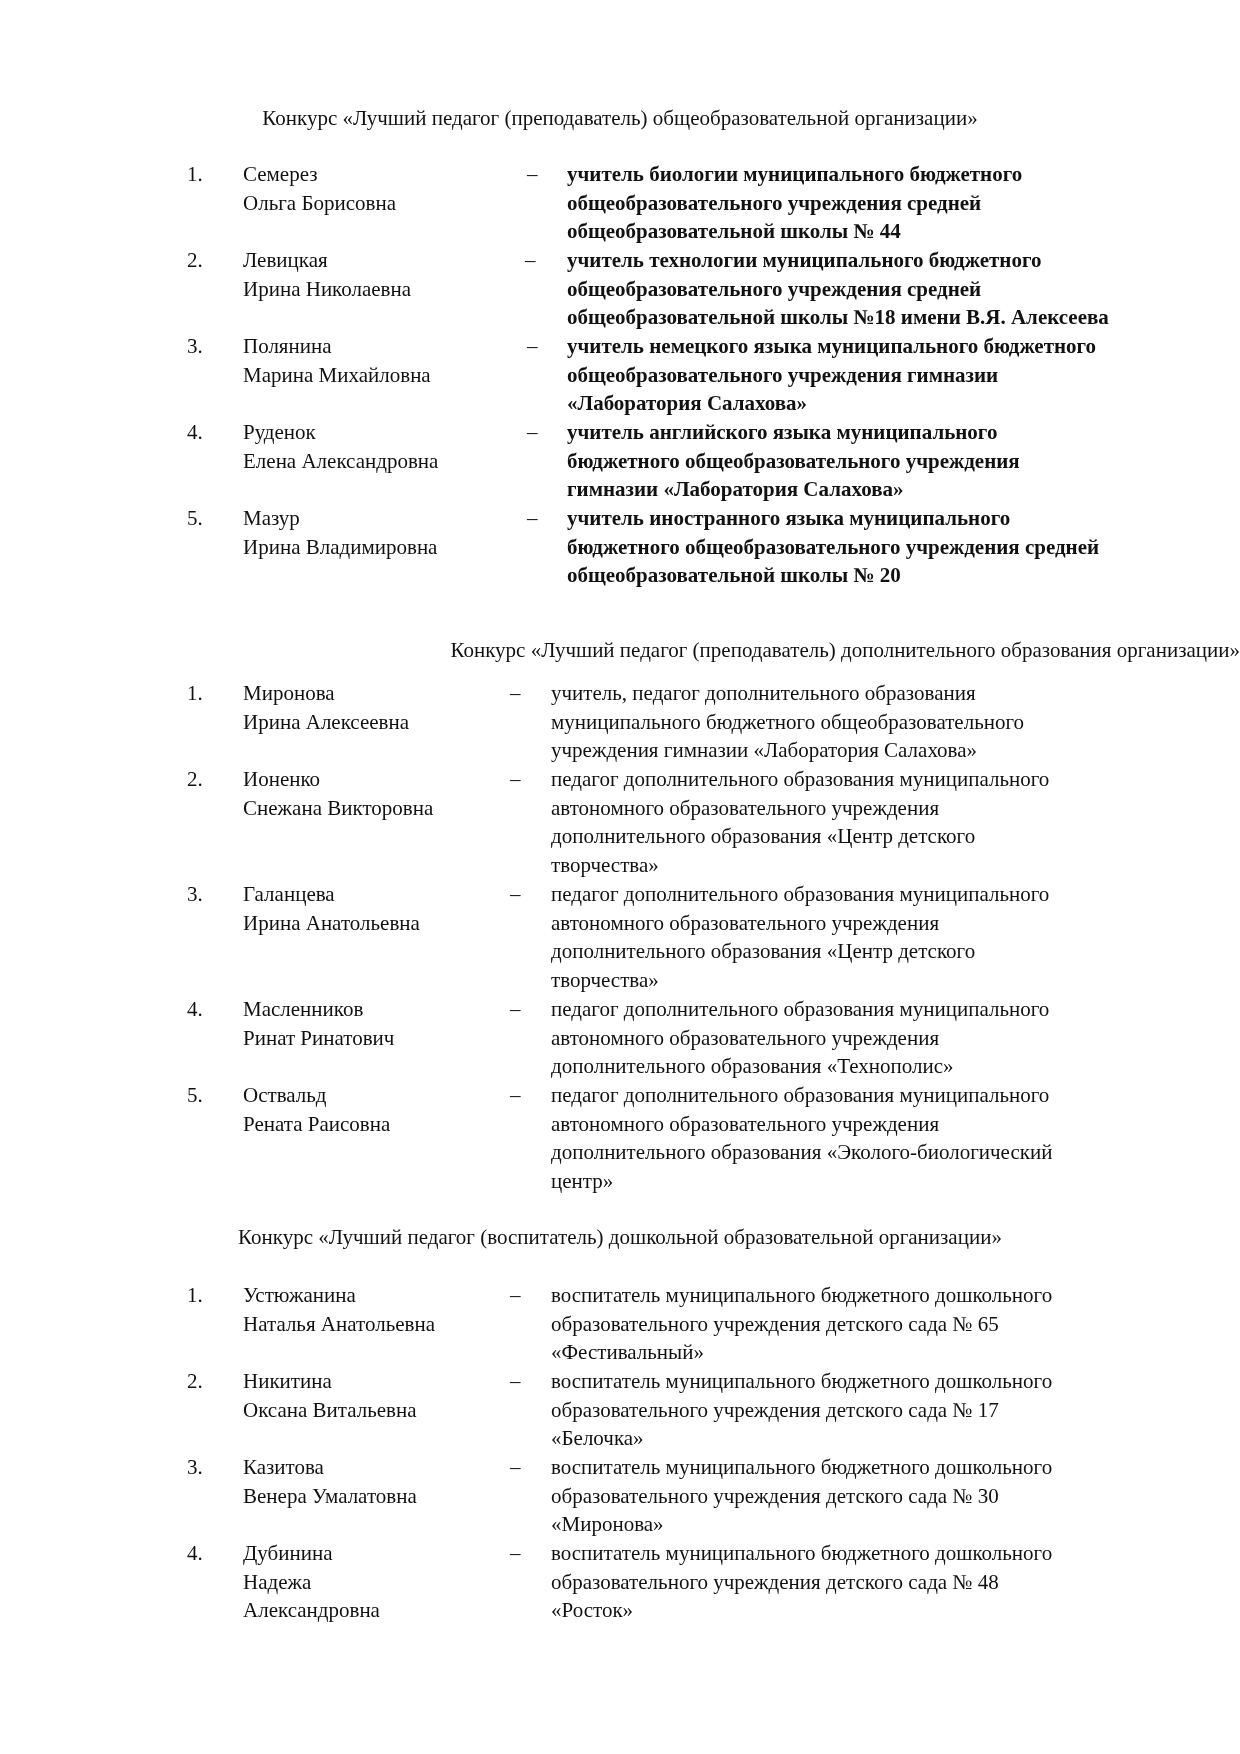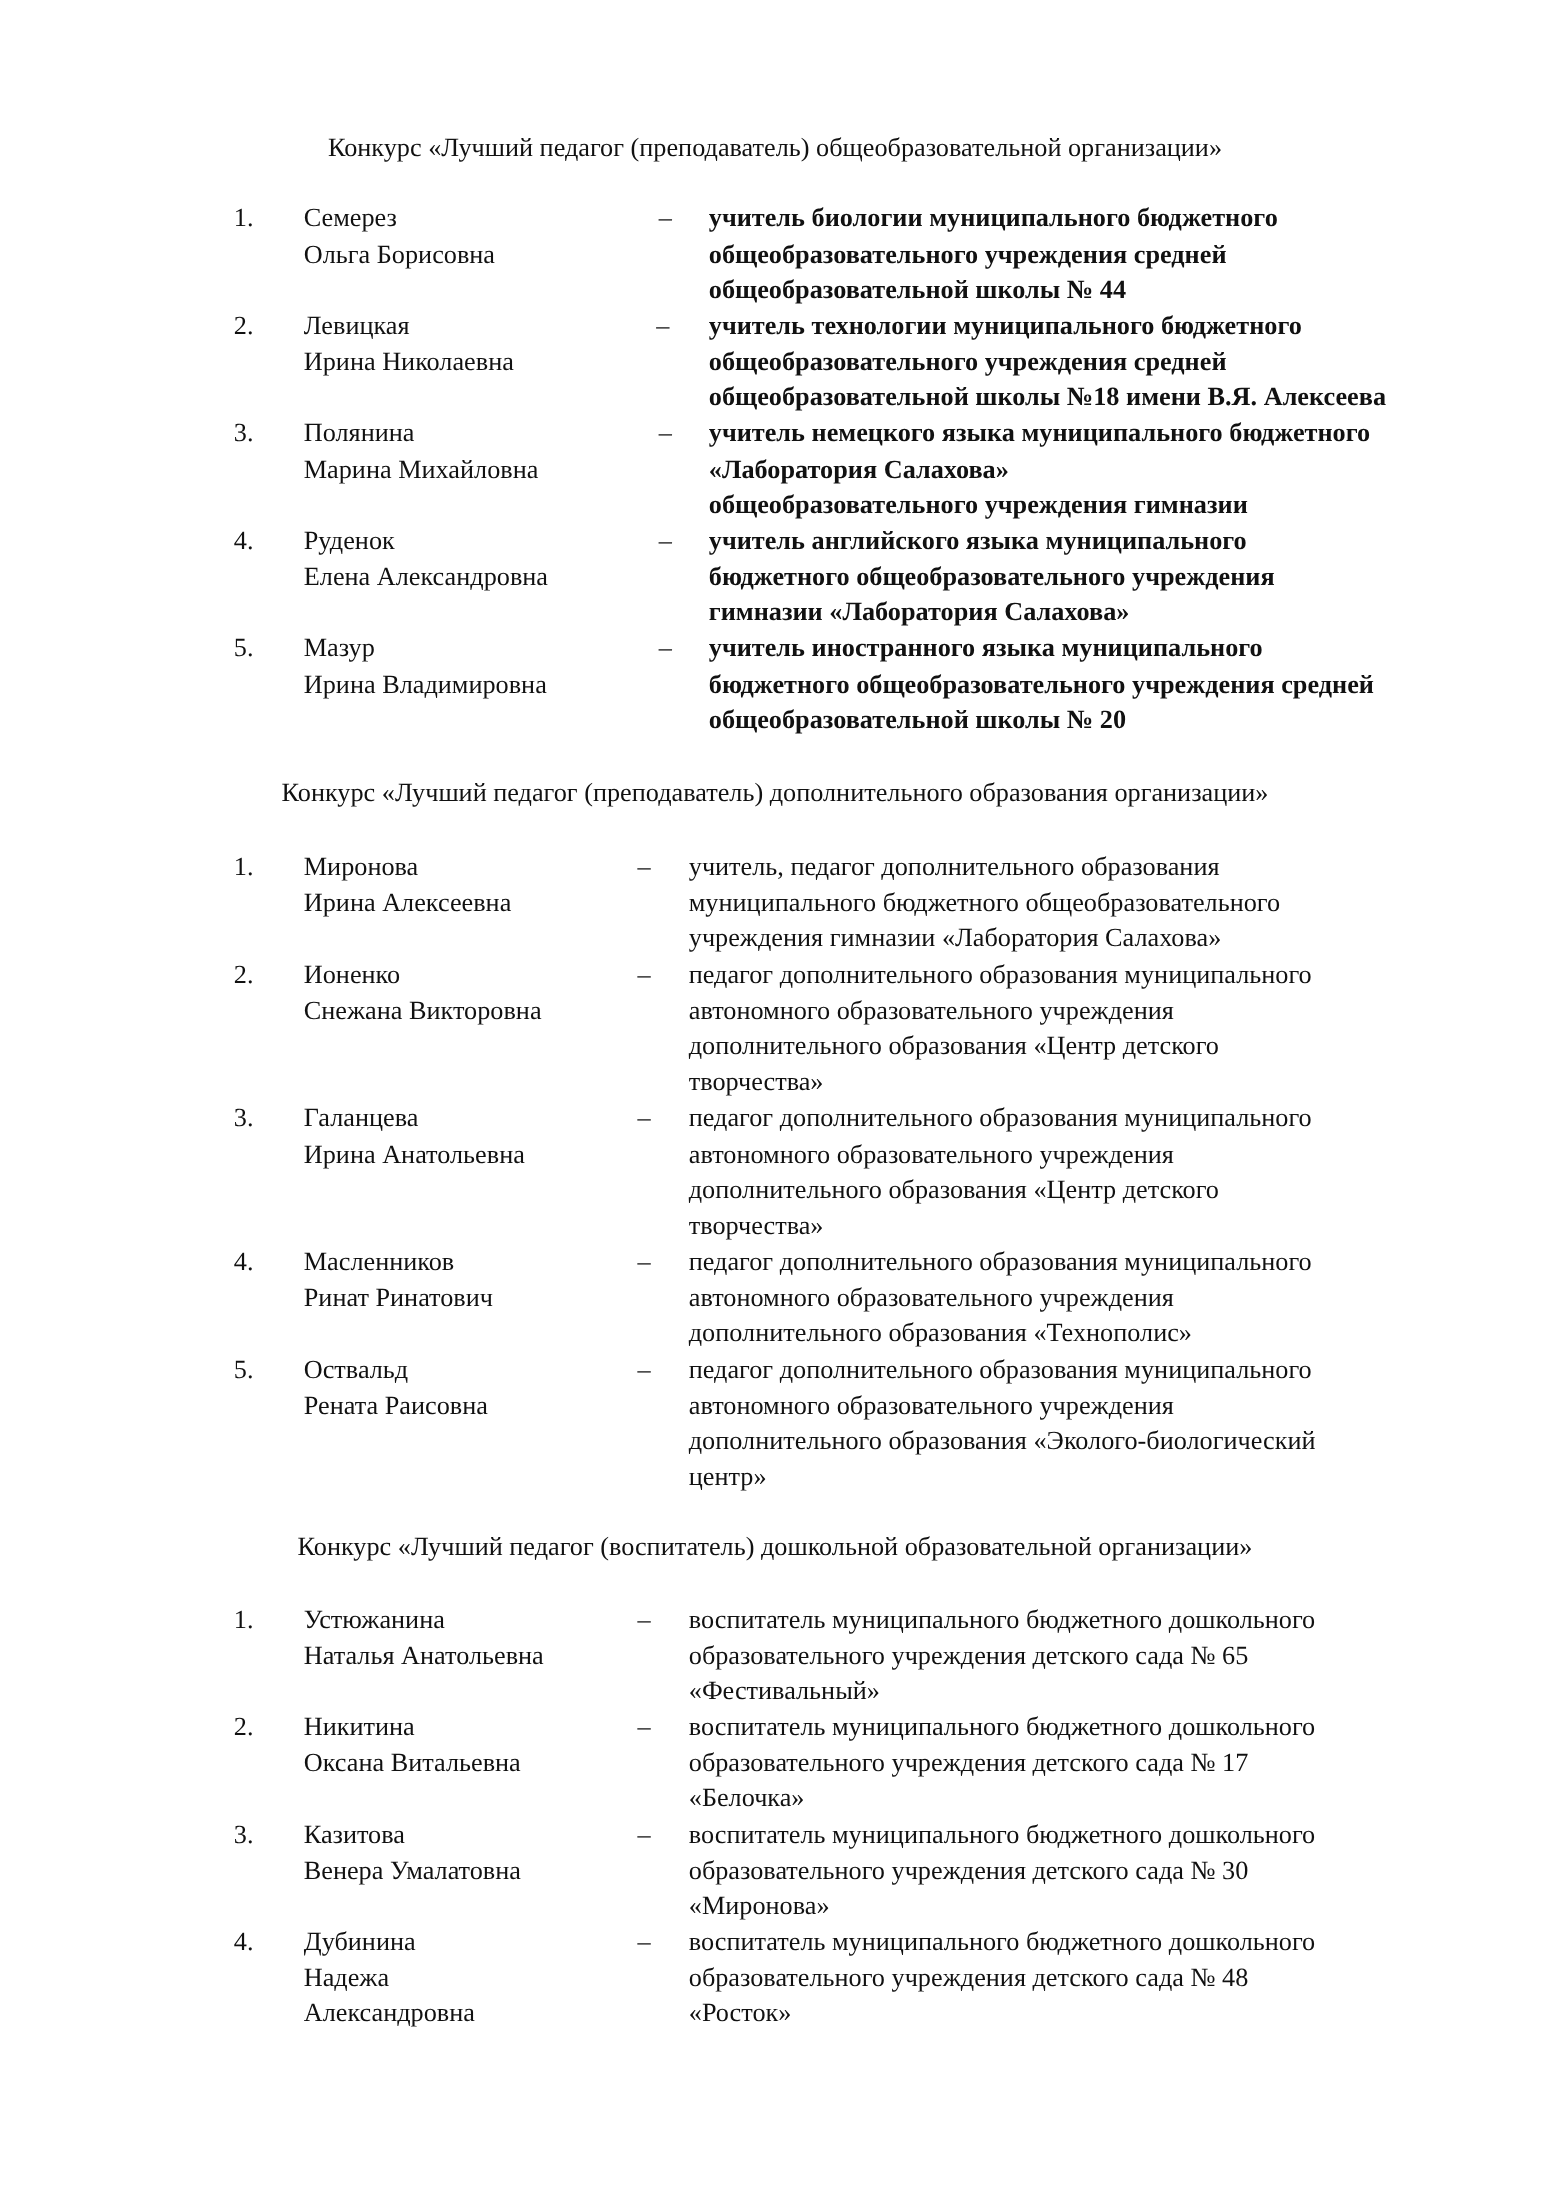--- a/index.html
+++ b/index.html
@@ -56,22 +56,22 @@
 </div>
 <div class="entry s1" style="top:332px;">
   <span class="num">3.</span>
   <span class="name">
       <span class="line">Полянина</span>
       <span class="line">Марина Михайловна</span>
     </span>
   <span class="dash">–</span>
   <span class="desc">
       <span class="line">учитель немецкого языка муниципального бюджетного</span>
+      <span class="line">общеобразовательного учреждения гимназии</span>
       <span class="line">«Лаборатория Салахова»</span>
-      <span class="line">общеобразовательного учреждения гимназии</span>
     </span>
 </div>
 <div class="entry s1" style="top:418px;">
   <span class="num">4.</span>
   <span class="name">
       <span class="line">Руденок</span>
       <span class="line">Елена Александровна</span>
     </span>
   <span class="dash">–</span>
   <span class="desc">
@@ -87,21 +87,21 @@
       <span class="line">Ирина Владимировна</span>
     </span>
   <span class="dash">–</span>
   <span class="desc">
       <span class="line">учитель иностранного языка муниципального</span>
       <span class="line">бюджетного общеобразовательного учреждения средней</span>
       <span class="line">общеобразовательной школы № 20</span>
     </span>
 </div>
 
-<div class="section-title" style="top:620px;">Конкурс «Лучший педагог (преподаватель) дополнительного образования организации»</div>
+<div class="section-title" style="top:636px;text-align:right;">Конкурс «Лучший педагог (преподаватель) дополнительного образования организации»</div>
 
 <div class="entry s2" style="top:679px;">
   <span class="num">1.</span>
   <span class="name">
       <span class="line">Миронова</span>
       <span class="line">Ирина Алексеевна</span>
     </span>
   <span class="dash">–</span>
   <span class="desc">
       <span class="line">учитель, педагог дополнительного образования</span>

